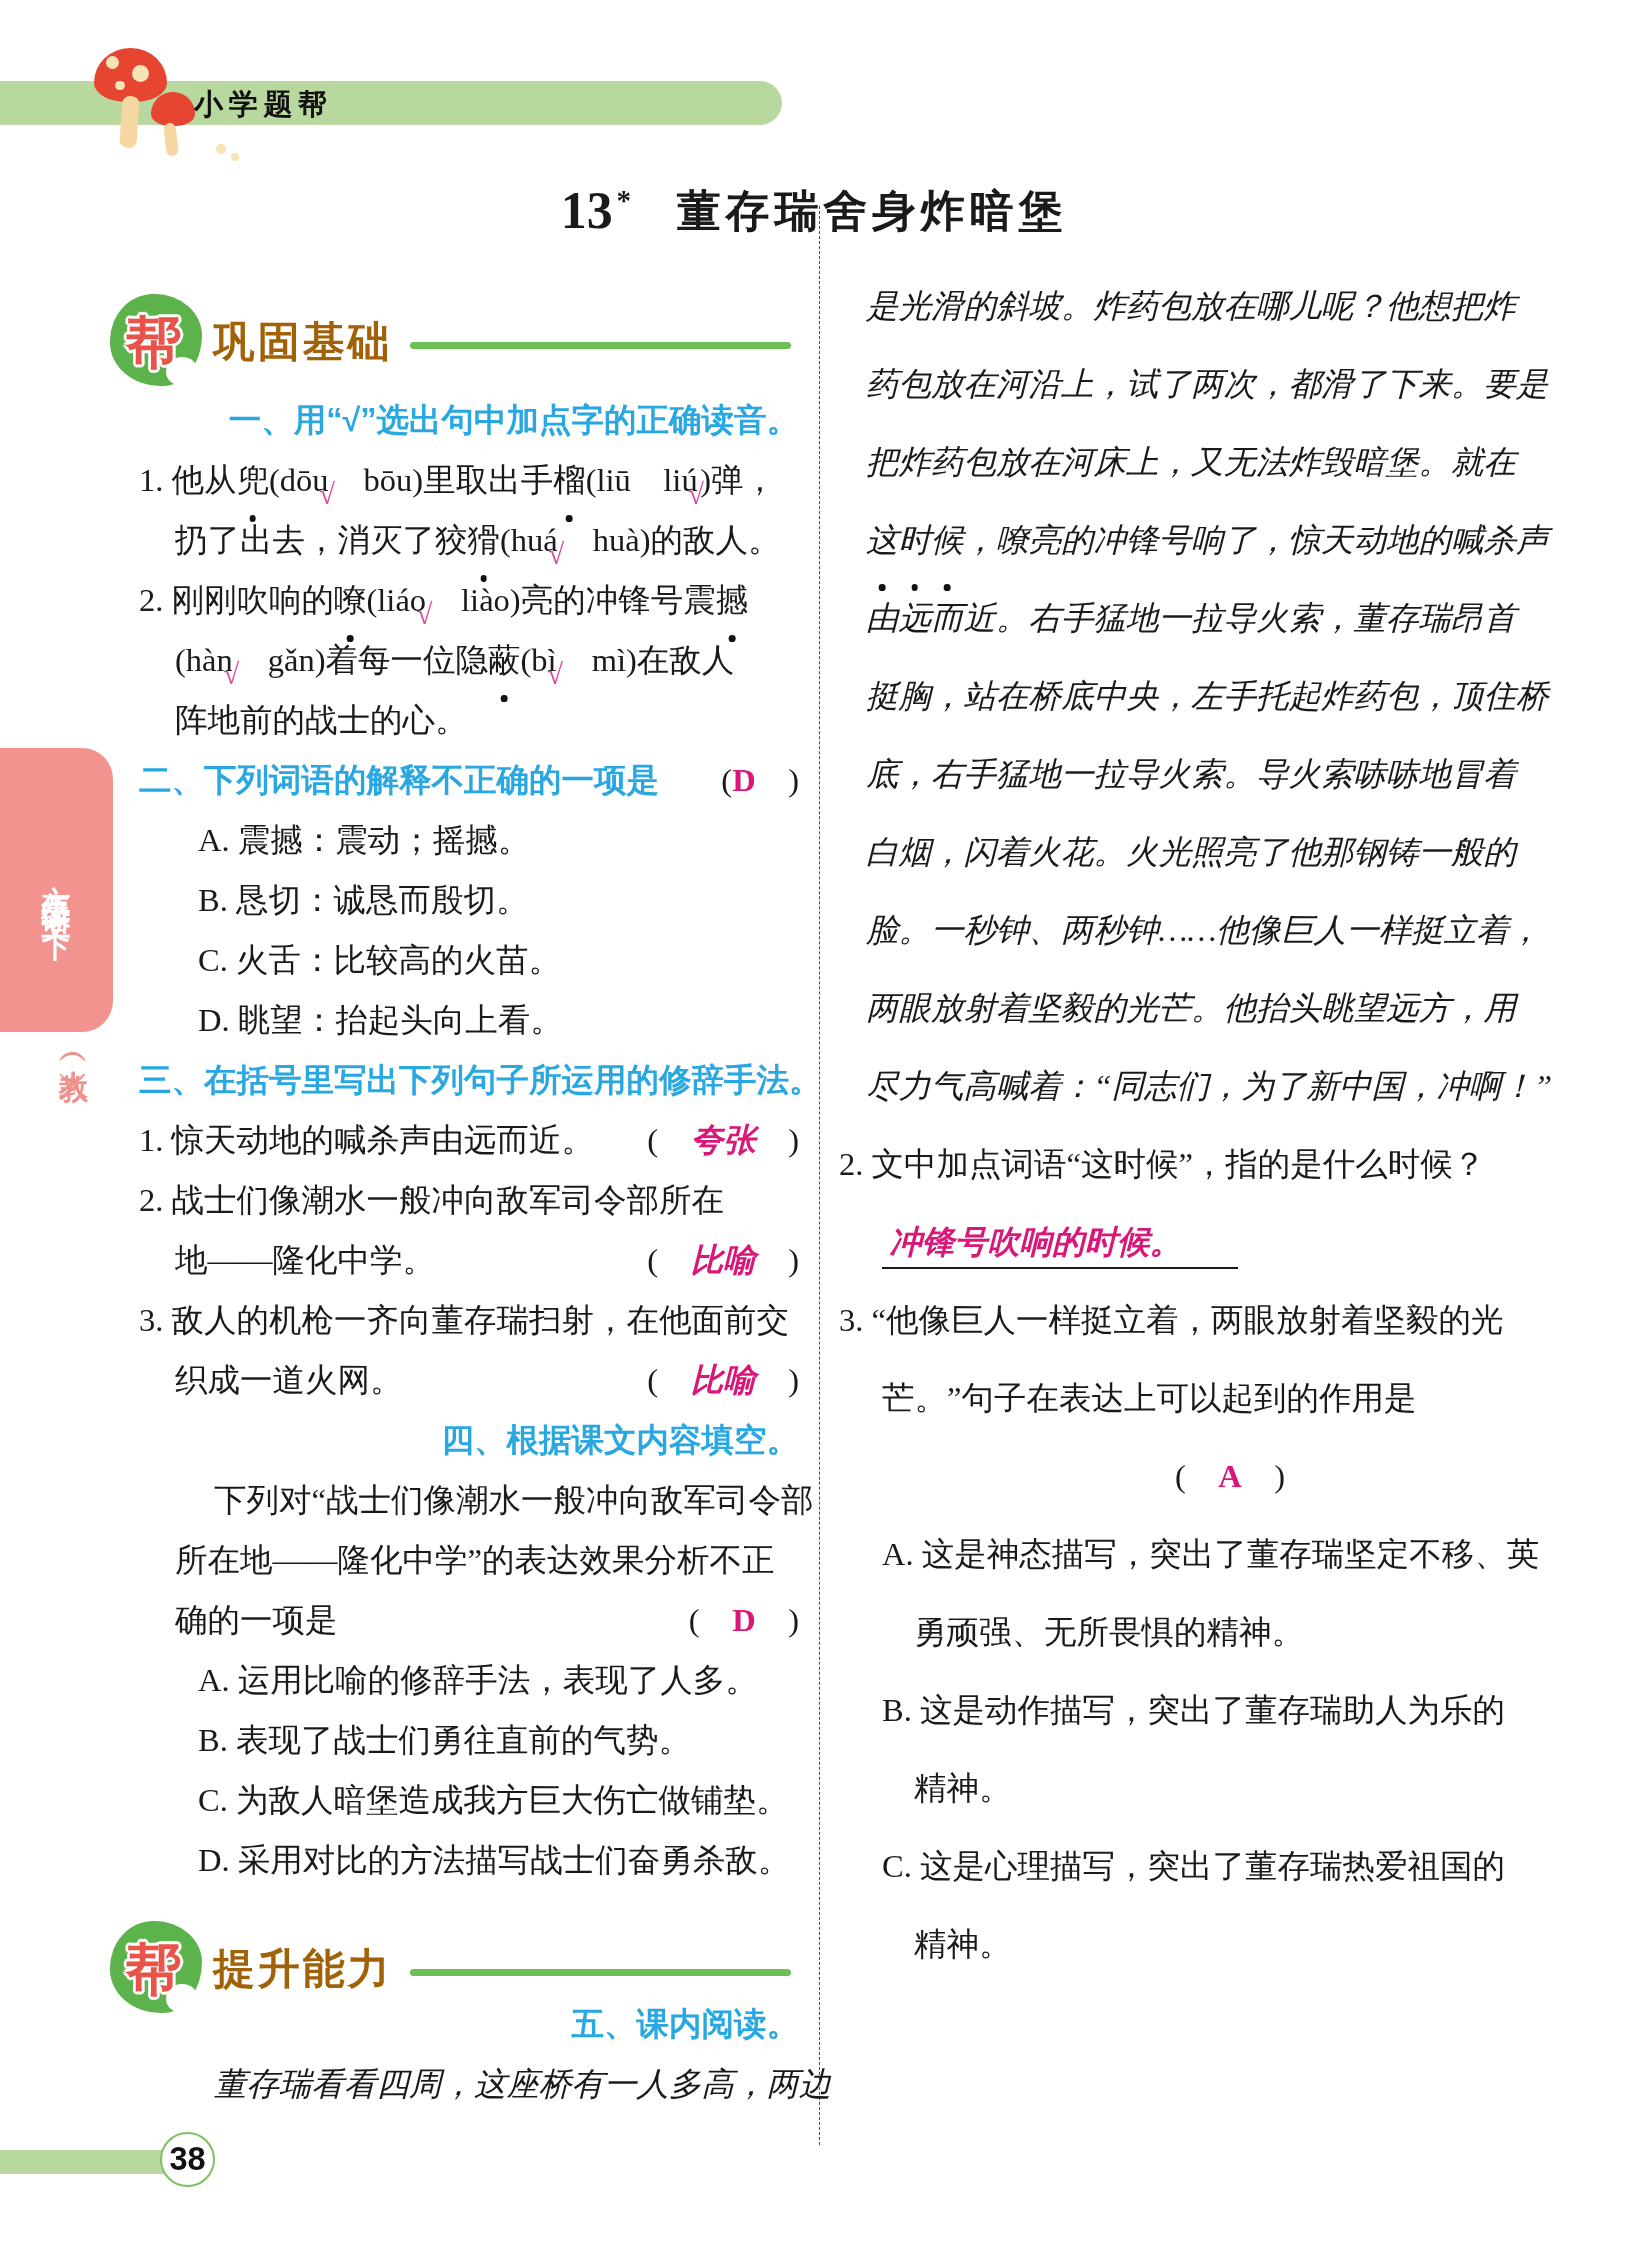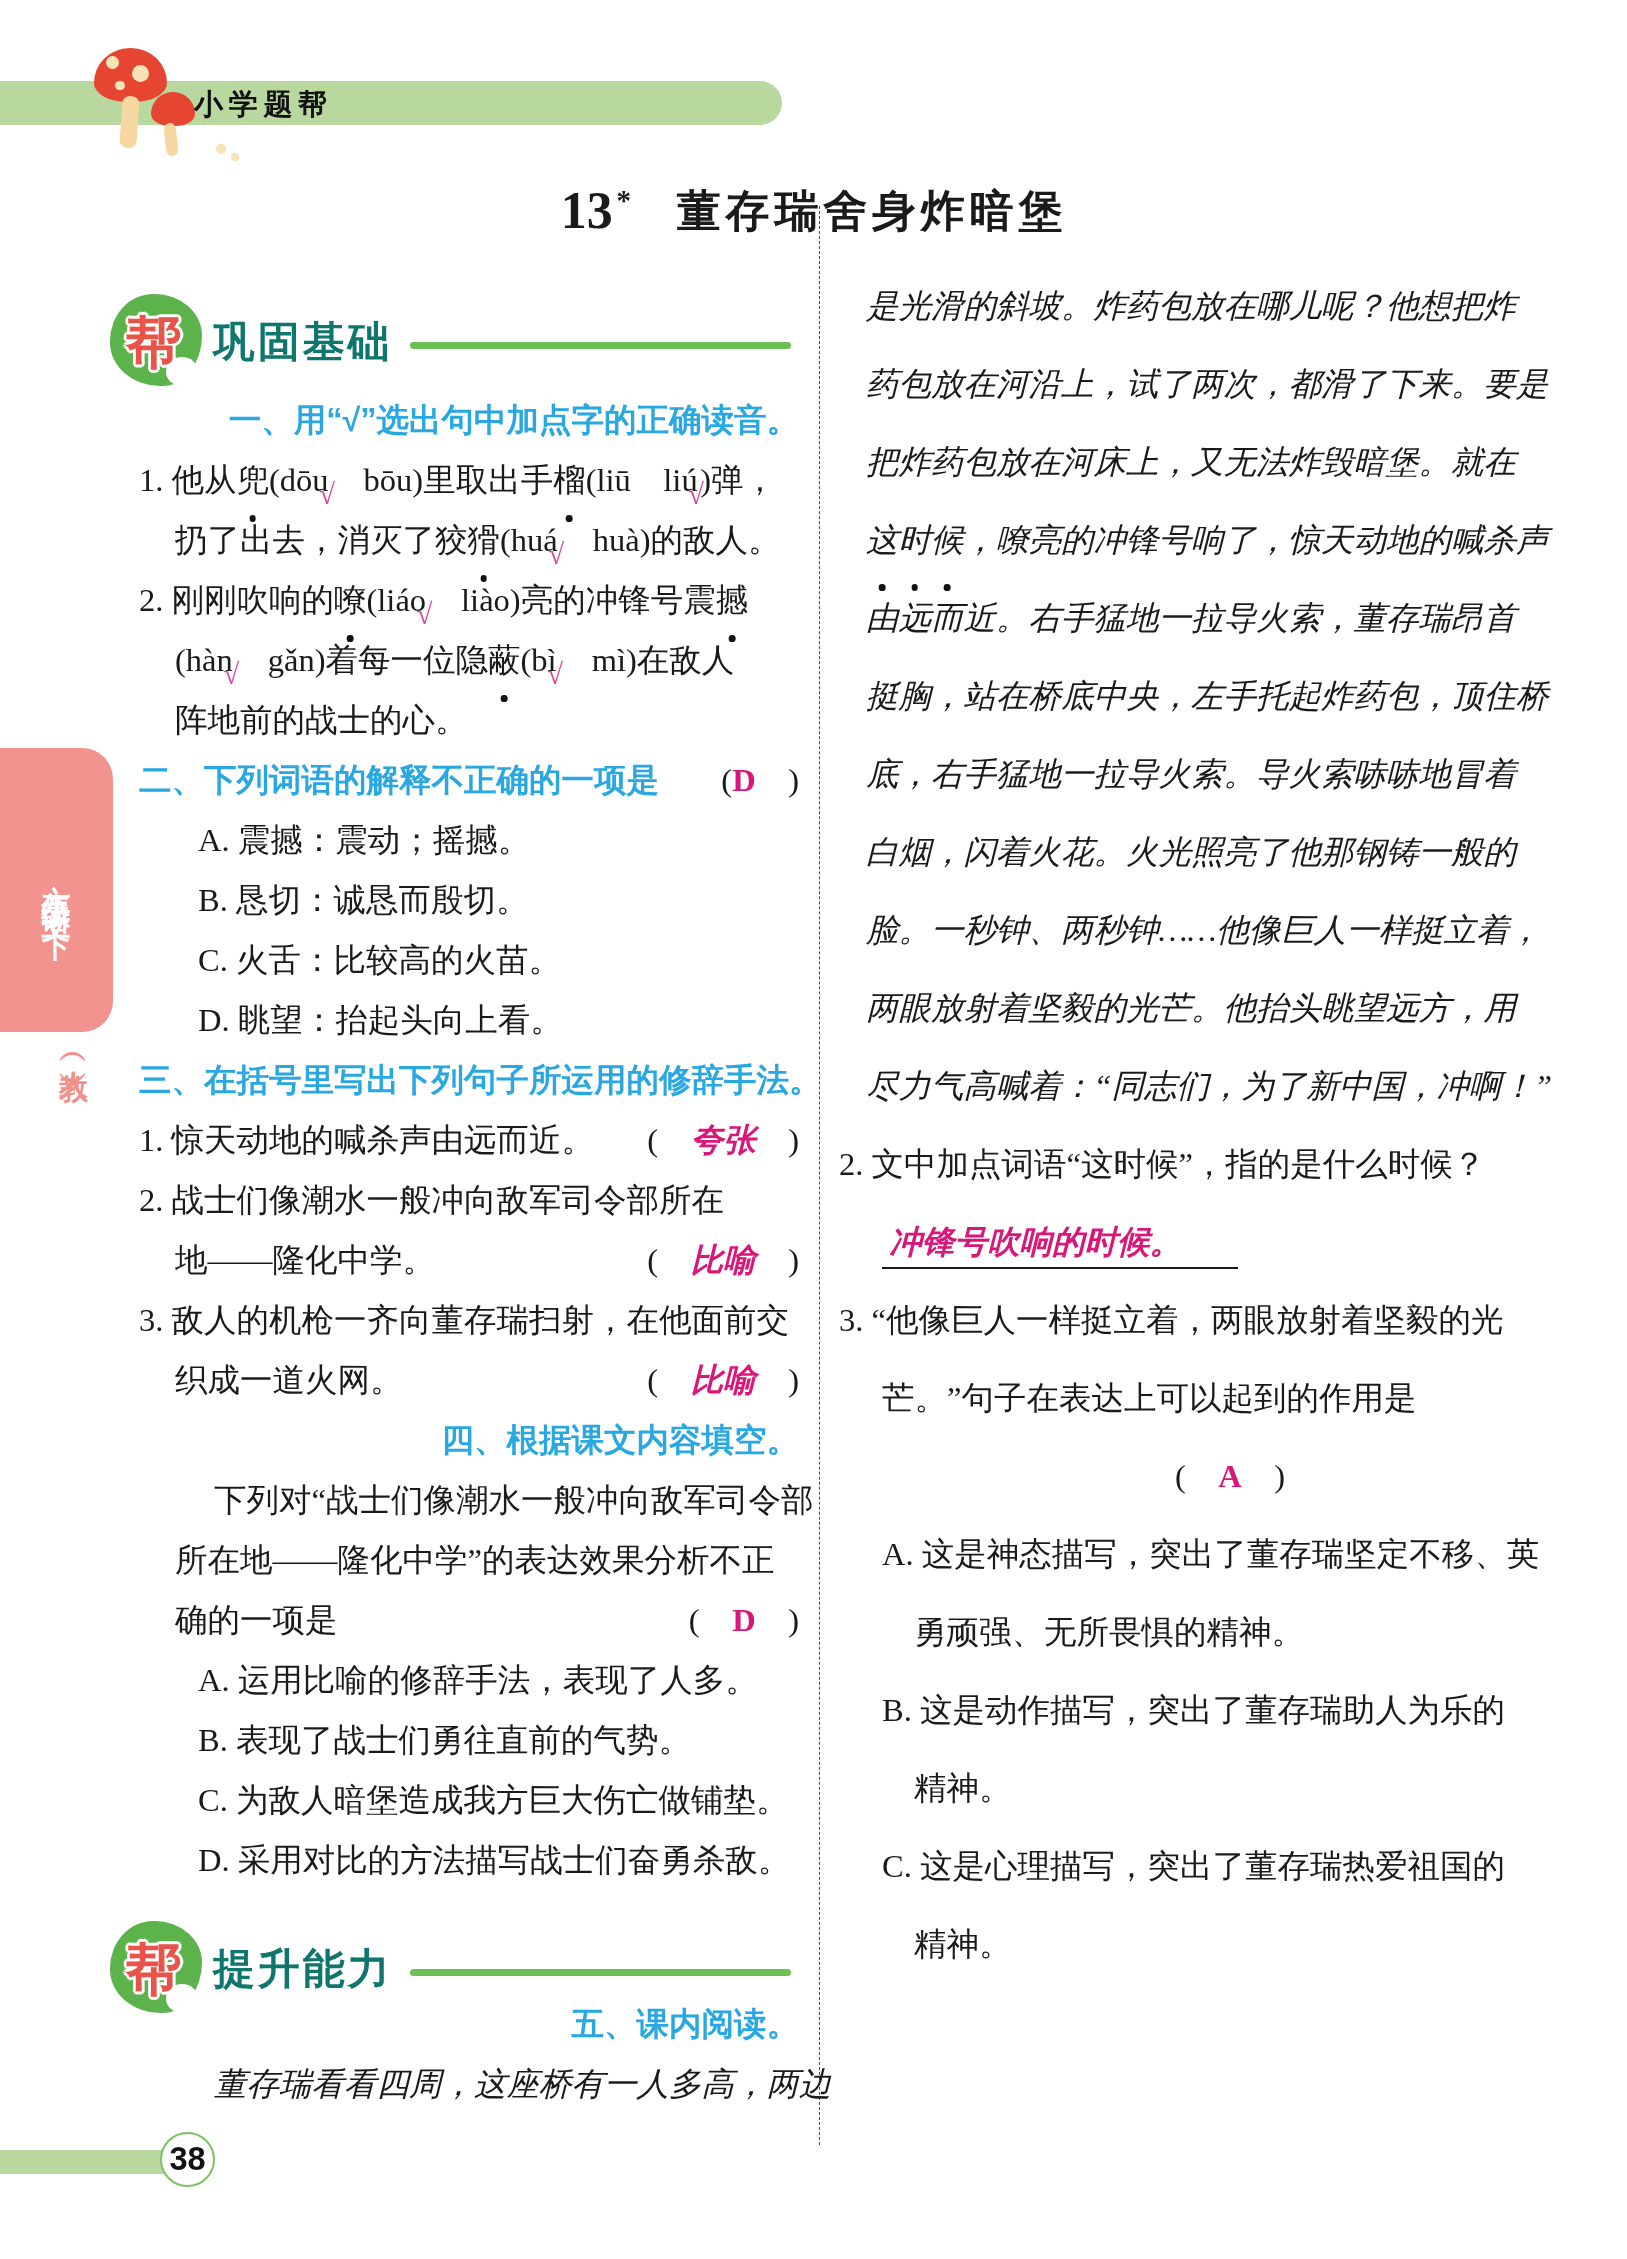--- a/index.html
+++ b/index.html
@@ -49,21 +49,21 @@
   
   .sec-h{position:absolute;left:110px;width:681px;display:flex;align-items:center;height:99px;}
   .badge{position:relative;width:101px;height:96px;flex:0 0 auto;}
   .blob{position:absolute;left:0;top:0;width:92px;height:92px;background:#5cb24b;
     border-radius:48% 52% 44% 56%/52% 46% 56% 48%;}
   .blob::after{content:"";position:absolute;right:3.8px;bottom:0;width:32.5px;height:29px;
     background:#fff;border-radius:50%;}
   .badge b{position:absolute;left:15.3px;top:11.5px;font-size:57px;font-weight:900;color:#e8544a;
     font-family:"Liberation Sans",sans-serif;
     text-shadow:-2.9px 0 #fff,2.9px 0 #fff,0 -2.9px #fff,0 2.9px #fff,-1.9px -1.9px #fff,1.9px 1.9px #fff,-1.9px 1.9px #fff,1.9px -1.9px #fff;}
-  .sec-label{font-size:42px;font-weight:800;color:#0f766e;letter-spacing:2.9px;
+  .sec-label{font-size:42px;font-weight:800;color:#a16207;letter-spacing:2.9px;
     font-family:"Liberation Sans",sans-serif;margin-left:1.9px;white-space:nowrap;}
   .sec-line{flex:1;height:7.6px;background:#6cbf54;border-radius:3.8px;margin-left:17px;margin-top:7.6px;}
   .sec-base{top:292px;}
   .sec-boost{top:1919px;}
   
   .colL{position:absolute;left:139px;top:390px;width:660px;}
   .colL2{position:absolute;left:139px;top:1994px;width:660px;}
   .colR{position:absolute;left:839px;top:267px;width:692px;}
   .row{height:60px;line-height:60px;font-size:32.5px;white-space:nowrap;position:relative;}
   .colR .row{height:78px;line-height:78px;}

